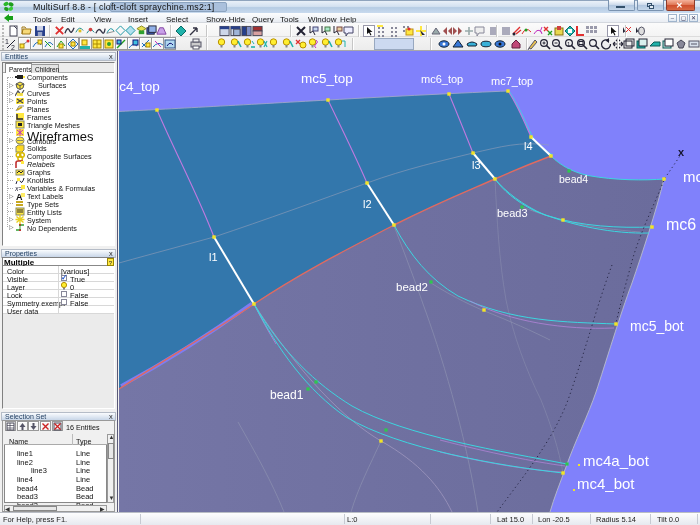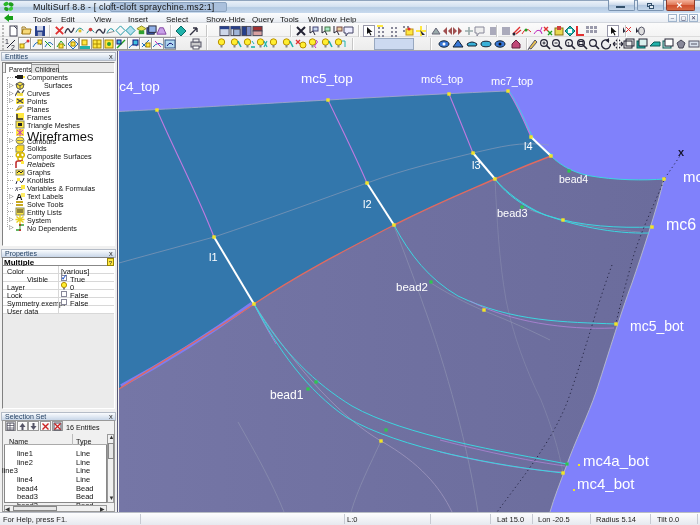--- a/index.html
+++ b/index.html
@@ -478,21 +478,21 @@
       <rect x="2" y="2" width="6" height="4" fill="#222"></rect>
       <rect x="0" y="3" width="2" height="2" fill="#222"></rect>
       <rect x="8" y="3" width="2" height="2" fill="#ffe840"></rect>
     </svg>
 <div class="txt" style="left:27px;top:73.2px;font-size:7.2px;color:#111;">Components</div>
 <div class="txt" style="left:9px;top:80.62px;font-size:6px;color:#555;">▷</div>
 <svg class="abs" style="left:15px;top:80.62px" width="10" height="9" viewBox="0 0 10 9">
       <path d="M1,3 L5,1 L9,3 L8,7 L5,8.5 L2,7 Z" fill="#ffe840" stroke="#555"></path>
       <path d="M1,3 L5,4.5 L9,3 M5,4.5 L5,8.5" stroke="#555" fill="none"></path>
     </svg>
-<div class="txt" style="left:44px;top:81.12px;font-size:7.2px;color:#111;">Surfaces</div>
+<div class="txt" style="left:38px;top:81.12px;font-size:7.2px;color:#111;">Surfaces</div>
 <div class="txt" style="left:9px;top:88.54px;font-size:6px;color:#555;">▷</div>
 <svg class="abs" style="left:15px;top:88.54px" width="10" height="9" viewBox="0 0 10 9">
       <path d="M0,7 L3,2 L6,6 L9,1" stroke="#555" fill="none" stroke-width="1.3"></path>
       <rect x="2" y="4" width="6" height="3" fill="#ffe840" opacity="0.85"></rect>
     </svg>
 <div class="txt" style="left:27px;top:89.04px;font-size:7.2px;color:#111;">Curves</div>
 <div class="txt" style="left:9px;top:96.46000000000001px;font-size:6px;color:#555;">▷</div>
 <svg class="abs" style="left:15px;top:96.46000000000001px" width="10" height="9" viewBox="0 0 10 9">
       <rect x="1" y="2" width="8" height="6" fill="#ffe840"></rect>
       <path d="M2,3 L8,7 M8,3 L2,7" stroke="#444" stroke-width="1.2"></path>
@@ -568,21 +568,21 @@
 <div class="txt" style="left:9px;top:191.5px;font-size:6px;color:#555;">▷</div>
 <svg class="abs" style="left:15px;top:191.5px" width="10" height="9" viewBox="0 0 10 9">
       <text x="1" y="8" font-size="9" font-weight="bold" fill="#111">A</text>
       <rect x="6" y="1" width="4" height="4" fill="#ffe840" opacity="0.8"></rect>
     </svg>
 <div class="txt" style="left:27px;top:192.0px;font-size:7.2px;color:#111;">Text Labels</div>
 <div class="abs" style="left:8px;top:203.42000000000002px;width:5px;height:1px;border-top:1px dotted #aaa;"></div>
 <svg class="abs" style="left:15px;top:199.42000000000002px" width="10" height="9" viewBox="0 0 10 9">
       <path d="M1,3 h7 M1,6 h7" stroke="#c8a820" stroke-width="1.8"></path>
     </svg>
-<div class="txt" style="left:27px;top:199.92000000000002px;font-size:7.2px;color:#111;">Solve Tools</div>
+<div class="txt" style="left:27px;top:199.92000000000002px;font-size:7.2px;color:#111;">Type Sets</div>
 <div class="abs" style="left:8px;top:211.33999999999997px;width:5px;height:1px;border-top:1px dotted #aaa;"></div>
 <svg class="abs" style="left:15px;top:207.33999999999997px" width="10" height="9" viewBox="0 0 10 9">
       <rect x="1" y="1" width="8" height="7" fill="#ffe840" stroke="#886"></rect>
       <path d="M2,3 h6 M2,5 h6" stroke="#223"></path>
     </svg>
 <div class="txt" style="left:27px;top:207.83999999999997px;font-size:7.2px;color:#111;">Entity Lists</div>
 <div class="txt" style="left:9px;top:215.26px;font-size:6px;color:#555;">▷</div>
 <svg class="abs" style="left:15px;top:215.26px" width="10" height="9" viewBox="0 0 10 9">
       <path d="M5,0 V9 M0.5,4.5 H9.5 M1.5,1.5 L8.5,7.5 M8.5,1.5 L1.5,7.5" stroke="#e8d020" stroke-width="1.4"></path>
     </svg>
@@ -597,21 +597,21 @@
 <div class="txt" style="left:27px;top:223.68px;font-size:7.2px;color:#111;">No Dependents</div>
 <div class="ptitle" style="top:249px;width:115px;">Properties<span class="x">x</span></div>
 <div class="abs sunk" style="left:2px;top:257px;width:113px;height:152px;background:#ebebeb;"></div>
 <div class="abs" style="left:3px;top:258px;width:111px;height:7.5px;background:#fff;border-bottom:1px solid #888;"></div>
 <div class="txt" style="left:4px;top:257.5px;font-size:8px;font-weight:bold;color:#000;">Multiple</div>
 <div class="abs" style="left:107px;top:257.5px;width:7px;height:8px;background:#ffe840;border:1px solid #998500;font-size:6px;text-align:center;line-height:8px;color:#223;">?</div>
 <div class="abs" style="left:3px;top:266px;width:111px;height:47.400000000000006px;background:#fff;"></div>
 <div class="abs" style="left:3px;top:273.09999999999997px;width:111px;height:1px;background:#d8d8d8;"></div>
 <div class="txt" style="left:7px;top:267.0px;font-size:7.2px;color:#111;">Color</div>
 <div class="abs" style="left:3px;top:280.99999999999994px;width:111px;height:1px;background:#d8d8d8;"></div>
-<div class="txt" style="left:7px;top:274.9px;font-size:7.2px;color:#111;margin-left:20px;">Visible</div>
+<div class="txt" style="left:7px;top:274.9px;font-size:7.2px;color:#111;">Visible</div>
 <div class="abs" style="left:3px;top:288.9px;width:111px;height:1px;background:#d8d8d8;"></div>
 <div class="txt" style="left:7px;top:282.8px;font-size:7.2px;color:#111;">Layer</div>
 <div class="abs" style="left:3px;top:296.79999999999995px;width:111px;height:1px;background:#d8d8d8;"></div>
 <div class="txt" style="left:7px;top:290.7px;font-size:7.2px;color:#111;">Lock</div>
 <div class="abs" style="left:3px;top:304.7px;width:111px;height:1px;background:#d8d8d8;"></div>
 <div class="txt" style="left:7px;top:298.6px;font-size:7.2px;color:#111;">Symmetry exempt</div>
 <div class="abs" style="left:3px;top:312.59999999999997px;width:111px;height:1px;background:#d8d8d8;"></div>
 <div class="txt" style="left:7px;top:306.5px;font-size:7.2px;color:#111;">User data</div>
 <div class="abs" style="left:58px;top:266px;width:1px;height:47.400000000000006px;background:#d8d8d8;"></div>
 <div class="txt" style="left:61px;top:267.0px;font-size:7.5px;color:#111;">[various]</div>
@@ -654,21 +654,21 @@
 <div class="txt" style="left:66px;top:423px;font-size:7.2px;color:#111;">16 Entities</div>
 <div class="abs" style="left:4px;top:434px;width:103px;height:69px;background:#fff;border:1px solid #888;"></div>
 <div class="abs" style="left:4px;top:434px;width:103px;height:11px;background:#f0f0f0;border-bottom:1px solid #aaa;"></div>
 <div class="abs" style="left:72px;top:434px;width:1px;height:11px;background:#bbb;"></div>
 <div class="txt" style="left:9px;top:437px;font-size:7.2px;color:#111;">Name</div>
 <div class="txt" style="left:76px;top:437px;font-size:7.2px;color:#111;">Type</div>
 <div class="txt" style="left:17px;top:449.0px;font-size:7.5px;color:#111;">line1</div>
 <div class="txt" style="left:76px;top:449.0px;font-size:7.5px;color:#111;">Line</div>
 <div class="txt" style="left:17px;top:457.65px;font-size:7.5px;color:#111;">line2</div>
 <div class="txt" style="left:76px;top:457.65px;font-size:7.5px;color:#111;">Line</div>
-<div class="txt" style="left:2px;top:466.3px;font-size:7.5px;color:#111;">line3</div>
+<div class="txt" style="left:31px;top:466.3px;font-size:7.5px;color:#111;">line3</div>
 <div class="txt" style="left:76px;top:466.3px;font-size:7.5px;color:#111;">Line</div>
 <div class="txt" style="left:17px;top:474.95px;font-size:7.5px;color:#111;">line4</div>
 <div class="txt" style="left:76px;top:474.95px;font-size:7.5px;color:#111;">Line</div>
 <div class="txt" style="left:17px;top:483.6px;font-size:7.5px;color:#111;">bead4</div>
 <div class="txt" style="left:76px;top:483.6px;font-size:7.5px;color:#111;">Bead</div>
 <div class="txt" style="left:17px;top:492.25px;font-size:7.5px;color:#111;">bead3</div>
 <div class="txt" style="left:76px;top:492.25px;font-size:7.5px;color:#111;">Bead</div>
 <div class="txt" style="left:17px;top:500.9px;font-size:7.5px;color:#111;">bead2</div>
 <div class="txt" style="left:76px;top:500.9px;font-size:7.5px;color:#111;">Bead</div>
 <div class="abs" style="left:107px;top:434px;width:7px;height:69px;background:#f0f0f0;border:1px solid #999;"></div>

